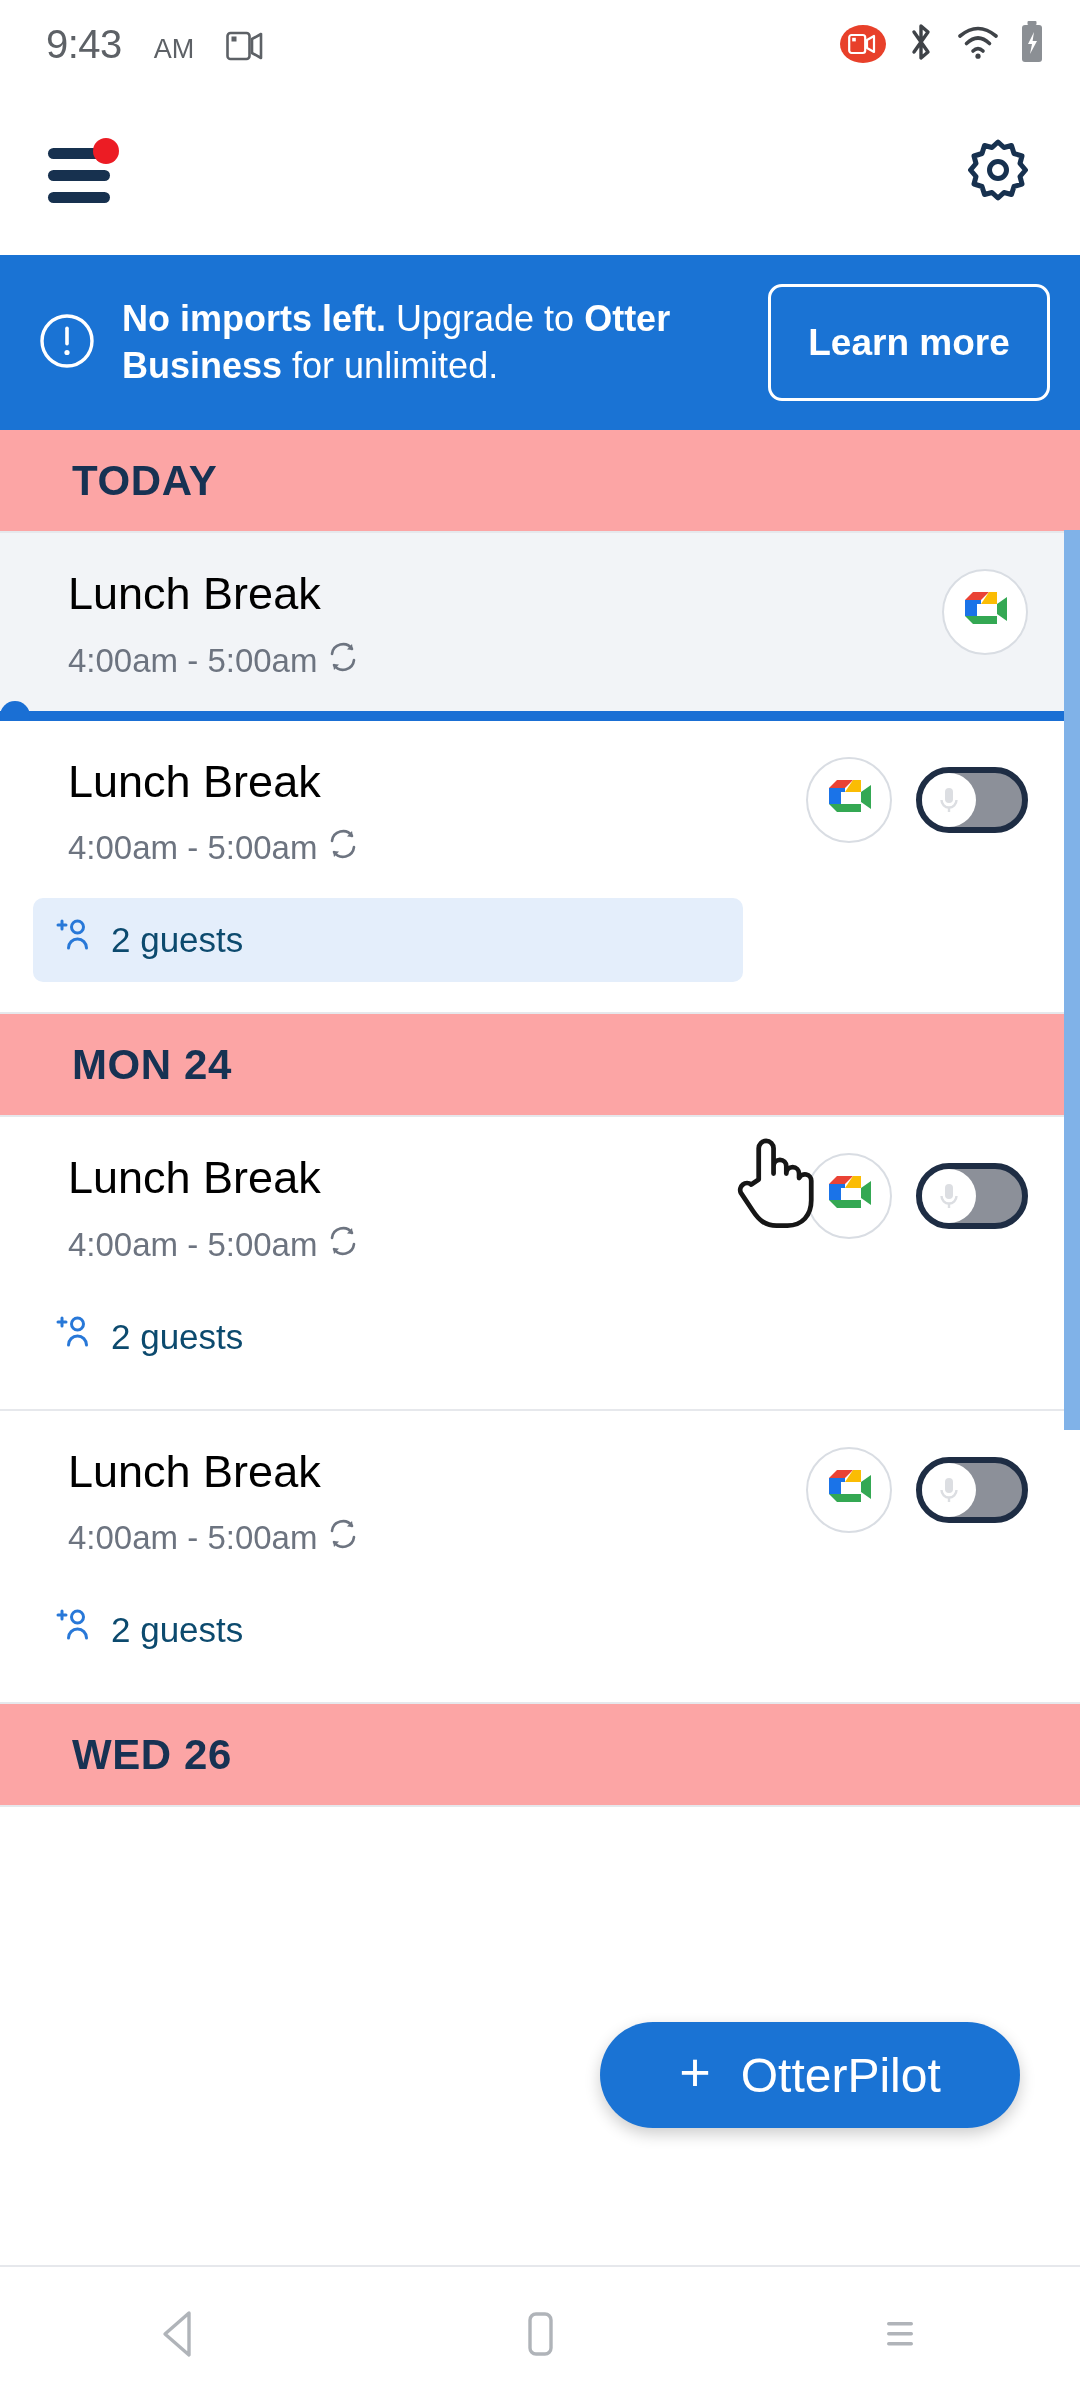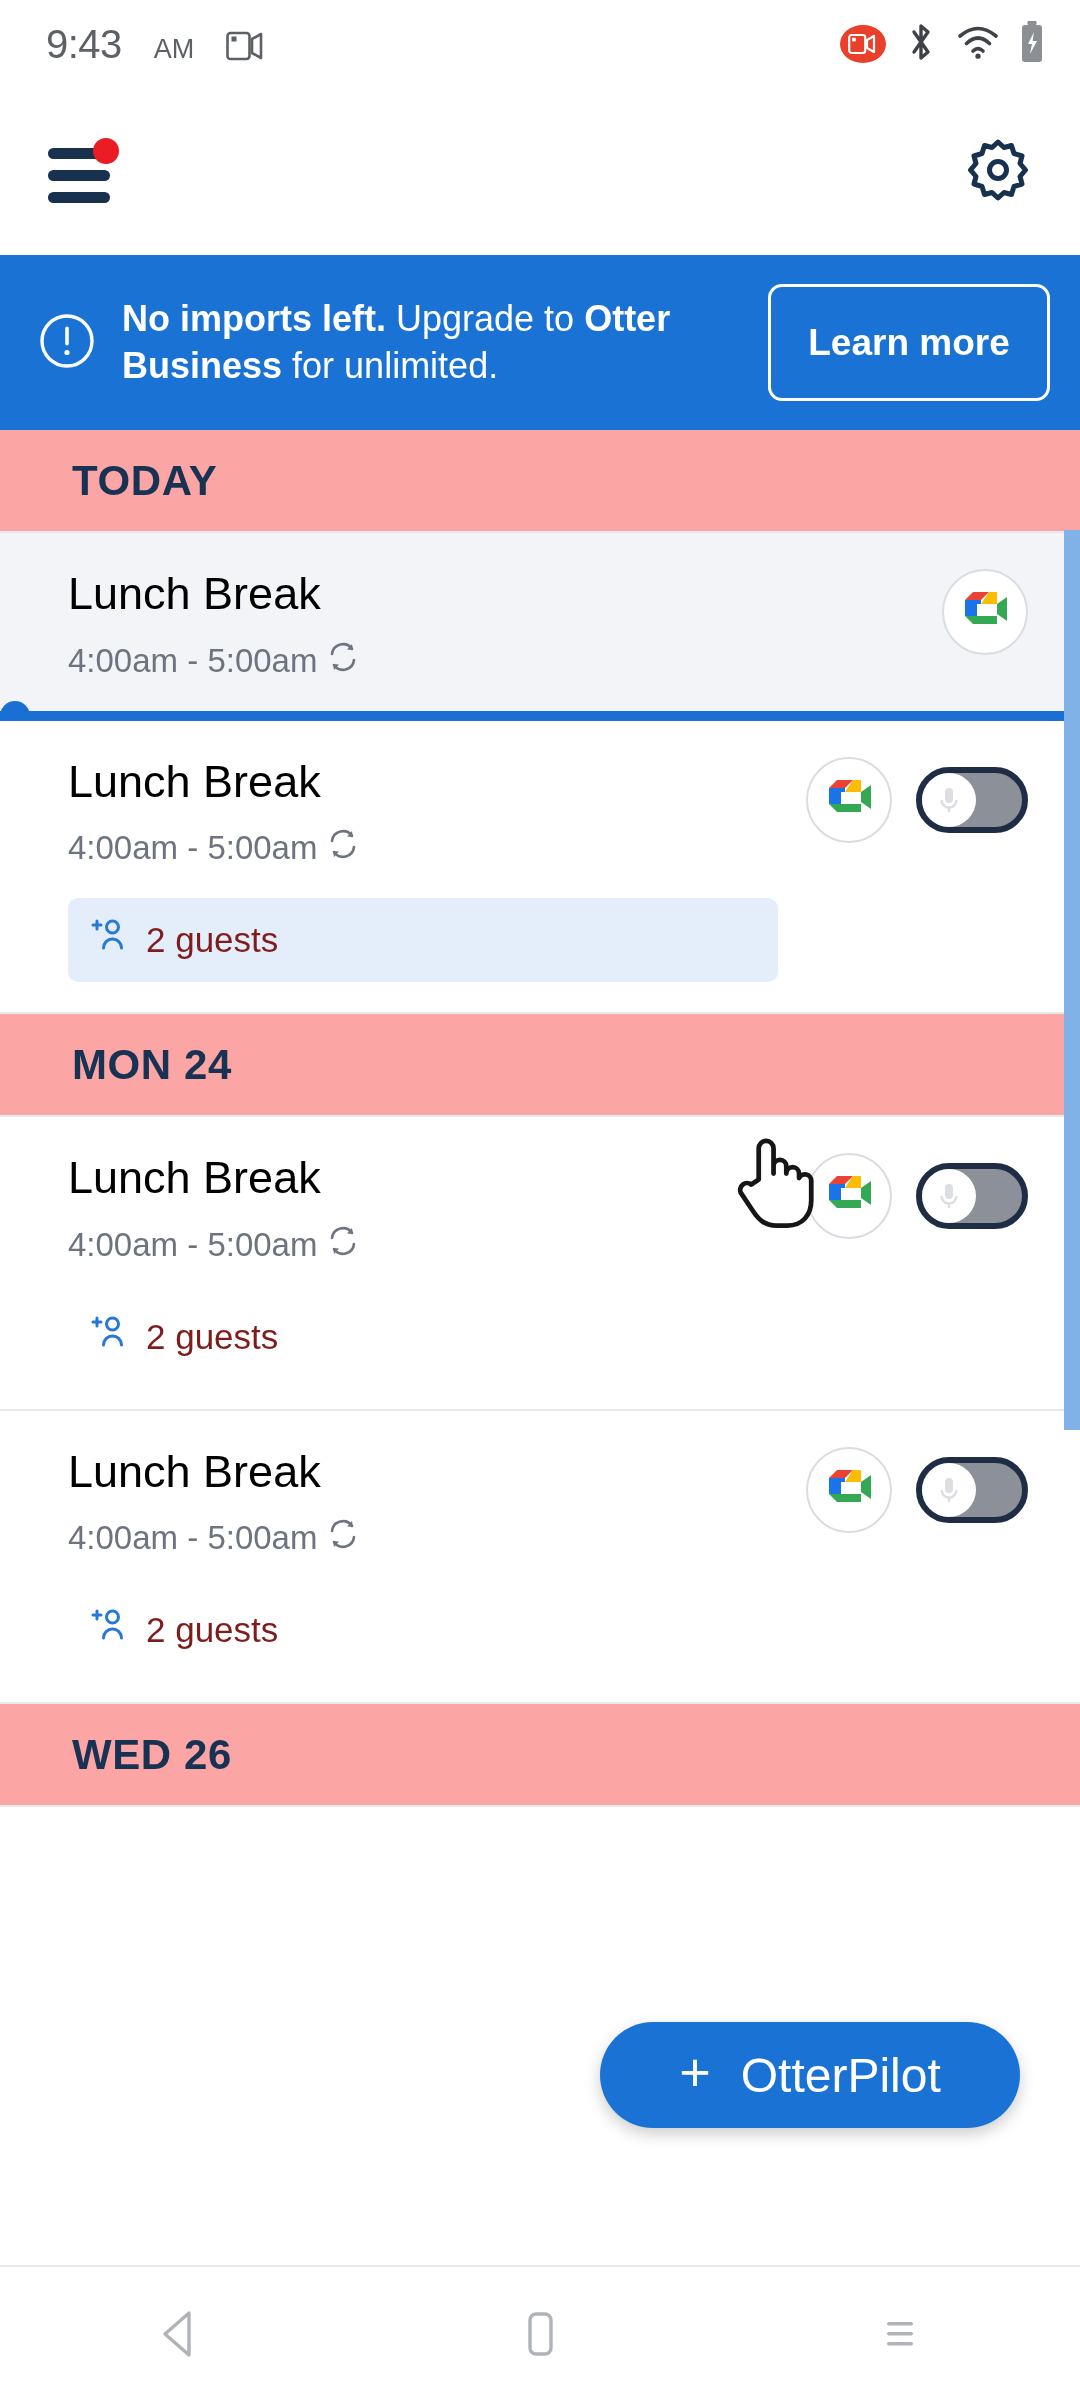--- a/index.html
+++ b/index.html
@@ -92,23 +92,23 @@
   .toggle {
     position: relative; width: 112px; height: 66px; border-radius: 34px;
     background: #8c9099; border: 6px solid #1e2d44; cursor: pointer;
   }
   .toggle .knob {
     position: absolute; left: 0px; top: 0px; width: 54px; height: 54px;
     border-radius: 50%; background: #ffffff;
     display: flex; align-items: center; justify-content: center;
   }
   .guests {
-    margin-top: 30px; margin-left: 68px; display: inline-flex; align-items: center;
+    margin-top: 30px; margin-left: 33px; display: inline-flex; align-items: center;
     gap: 16px; padding: 18px 26px 18px 22px; border-radius: 10px;
-    font-size: 35px; color: #7f1d1d; cursor: pointer;
+    font-size: 35px; color: #0c4a6e; cursor: pointer;
   }
   .guests.highlight { background: #e4eefb; padding-right: 500px; }
 
   
   .now-line {
     position: relative; width: 1080px; height: 10px; background: #1a6fd4;
   }
   .now-line .dot {
     position: absolute; left: 0px; top: -10px; width: 30px; height: 30px;
     border-radius: 50%; background: #1a6fd4;

